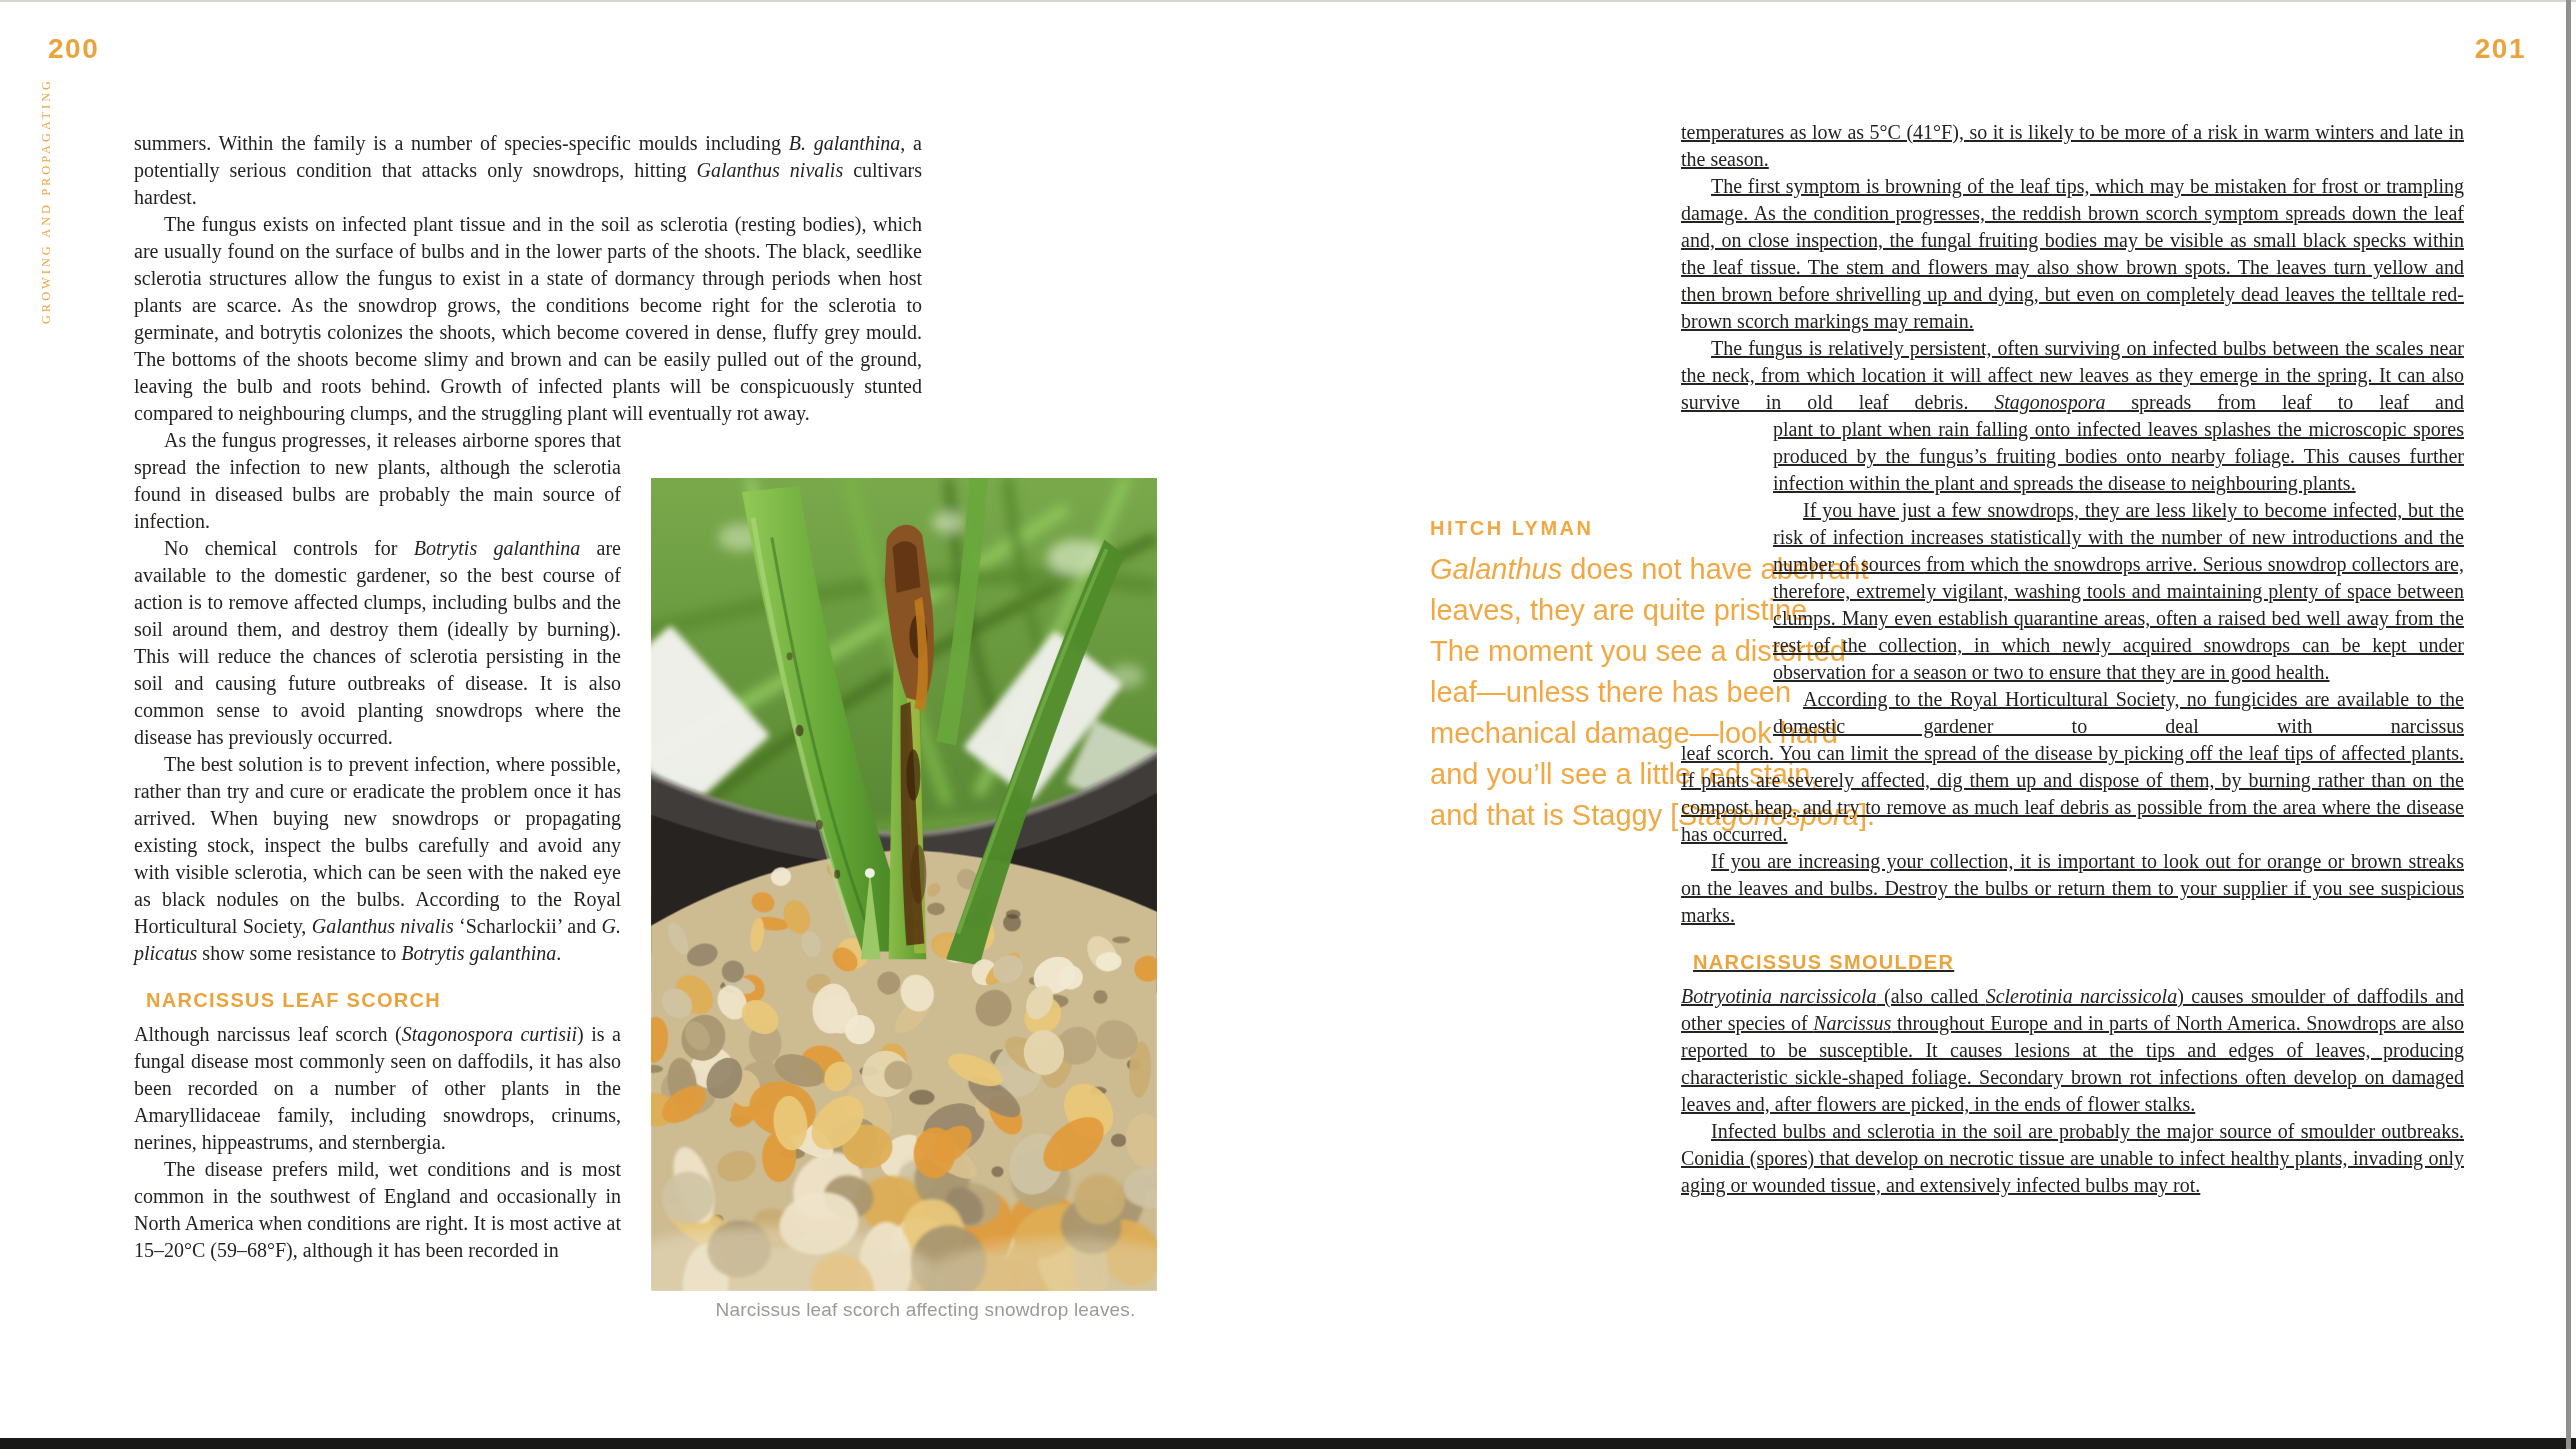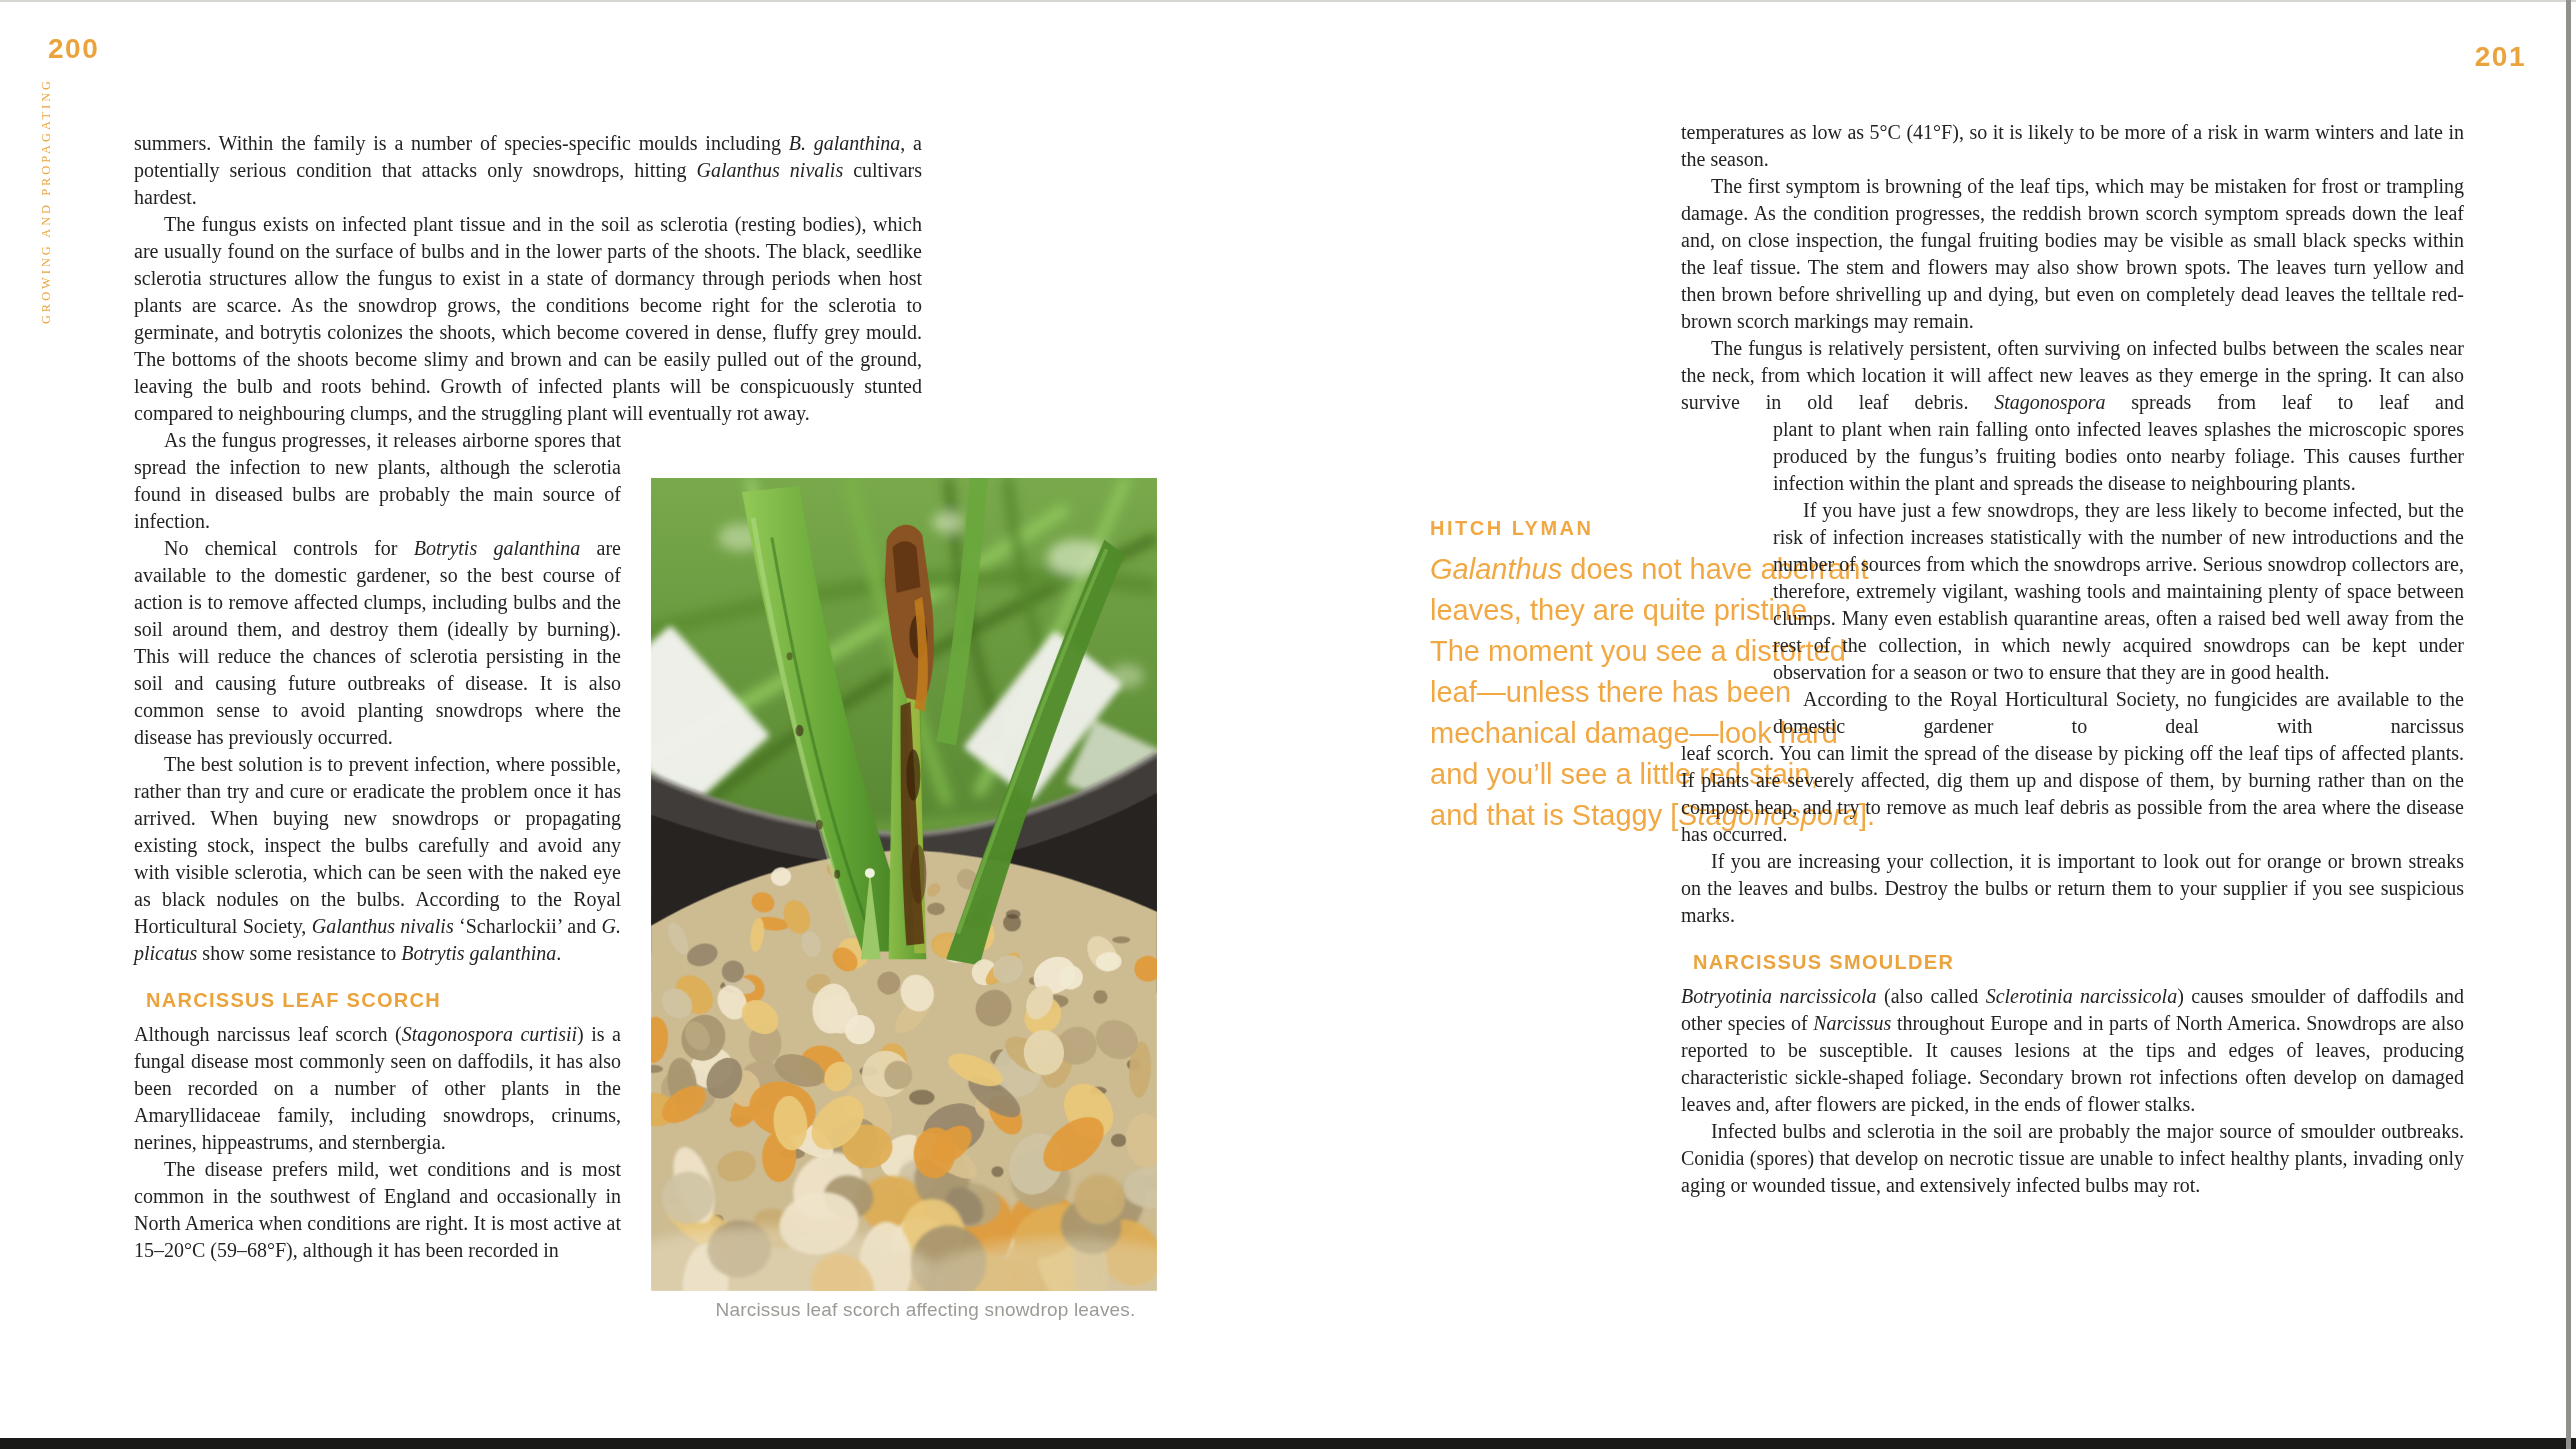--- a/index.html
+++ b/index.html
@@ -16,37 +16,37 @@
   .edge-top{position:absolute;left:0;top:0;width:2576px;height:2px;background:#d6d6d3;}
   .edge-bottom{position:absolute;left:0;top:1438px;width:2576px;height:12px;background:#191917;}
   .edge-right{position:absolute;left:2566px;top:0;width:5px;height:1449px;background:#90908c;}
 
   .pagenum{
     position:absolute;top:33px;
     font-family:"Liberation Sans",sans-serif;font-weight:bold;
     font-size:28px;letter-spacing:1.5px;color:var(--accent);
   }
   #pn-left{left:48px;}
-  #pn-right{right:50px;margin-top:8px;}
+  #pn-right{right:50px;}
 
   #sidebar-label{
     position:absolute;left:46px;top:201px;
     transform:translate(-50%,-50%) rotate(-90deg);
     white-space:nowrap;
     font-family:"Liberation Serif",serif;font-size:12.4px;
     letter-spacing:3px;color:var(--accent);
   }
 
   .col{
     position:absolute;
     font-size:20px;line-height:27px;color:var(--body);
     text-align:justify;
   }
   #left-col{left:134px;top:130px;width:788px;}
-  #right-col{left:1681px;top:119px;width:783px;}
+  #right-col{left:1681px;top:119px;width:783px;text-decoration:underline;}
   .narrow-right{margin-right:301px;}
   .narrow-left{margin-left:92px;}
   p.bp{margin:0;padding:0;}
   p.ind{text-indent:30px;}
   p.jl{text-align-last:justify;}
 
   .section-heading{
     font-family:"Liberation Sans",sans-serif;font-weight:bold;
     font-size:20px;letter-spacing:1.3px;color:var(--accent);
     margin:20px 0 7px 12px;

